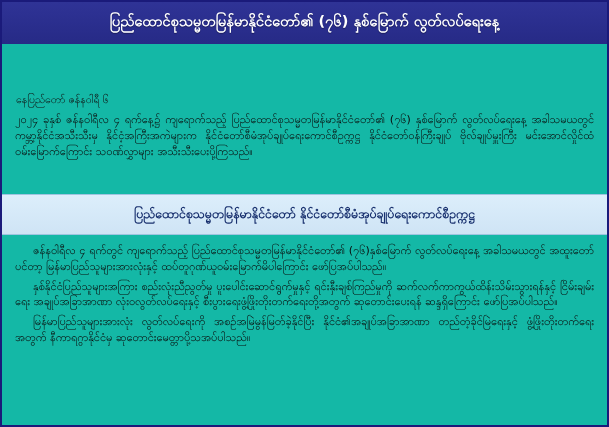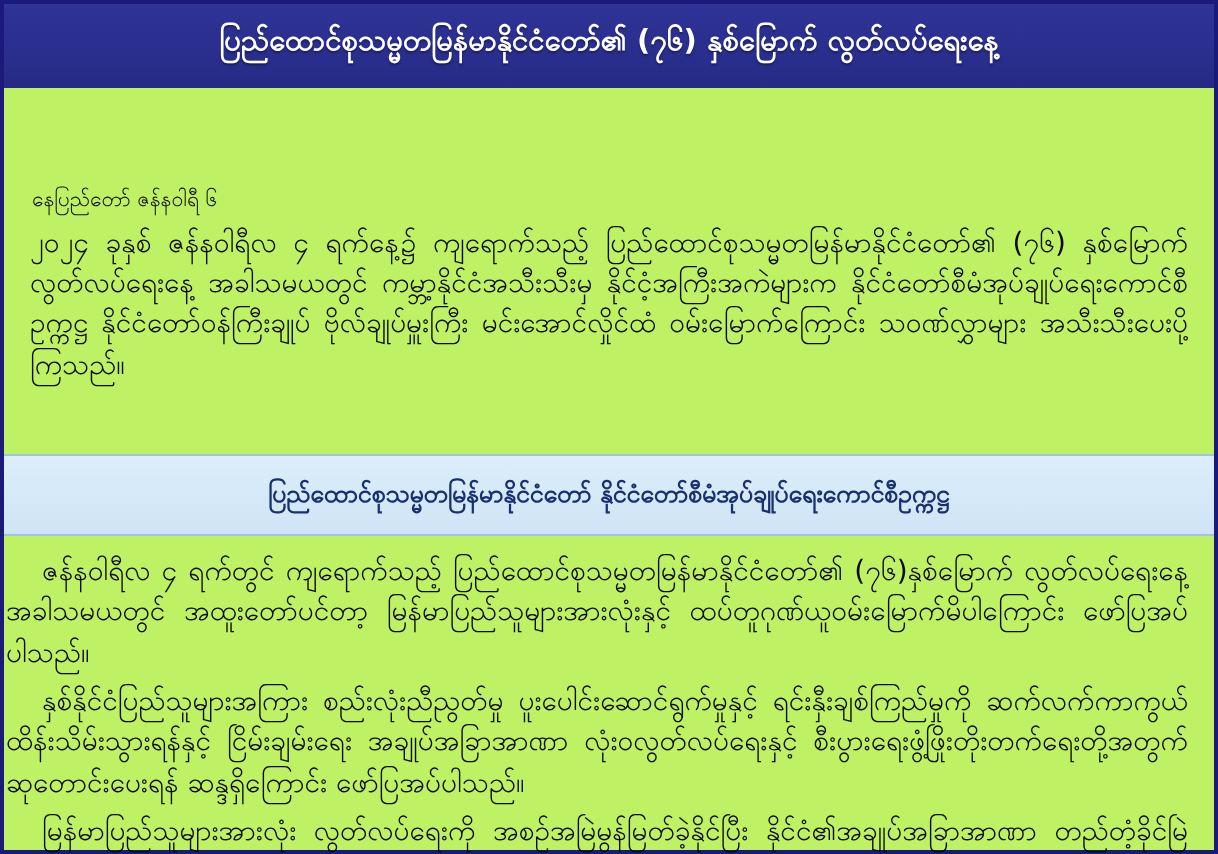--- a/index.html
+++ b/index.html
@@ -12,21 +12,21 @@
     background: #ffffff;
     font-family: "DejaVu Sans", "Liberation Sans", sans-serif;
     overflow: hidden;
   }
   #page {
     position: relative;
     width: 609px;
     height: 427px;
     box-sizing: border-box;
     border: 2px solid #1a1a7a;
-    background: #bef264;
+    background: #14b8a6;
     display: flex;
     flex-direction: column;
   }
   
   .banner {
     background: #2b2f8f;
     background: linear-gradient(#2f3396, #262a86);
     color: #ffffff;
     padding: 9px 10px 11px 10px;
     text-align: center;
@@ -44,21 +44,21 @@
     font-size: 10.5px;
     color: #101010;
     margin-top: 42px;
   }
   
   .body-top {
     padding: 2px 13px 6px 13px;
   }
   p.para {
     margin: 0 0 4px 0;
-    font-size: 14px;
+    font-size: 11px;
     line-height: 1.45;
     color: #0a0a0a;
     text-align: justify;
   }
   p.para.indent {
     text-indent: 18px;
   }
   
   .quote-block {
     background: #d6e9f8;
@@ -70,21 +70,21 @@
     margin-top: 24px;
   }
   .quote-line {
     font-size: 12.4px;
     font-weight: bold;
     color: #18306e;
     line-height: 1.62;
   }
   
   .body-bottom {
-    padding: 8px 13px 6px 1px;
+    padding: 8px 13px 6px 13px;
     flex: 1;
   }
 </style>
 </head>
 <body>
 
 <div id="page">
 
   <div class="banner">
     <div class="banner-line">ပြည်ထောင်စုသမ္မတမြန်မာနိုင်ငံတော်၏  (၇၆)  နှစ်မြောက် လွတ်လပ်ရေးနေ့</div>

